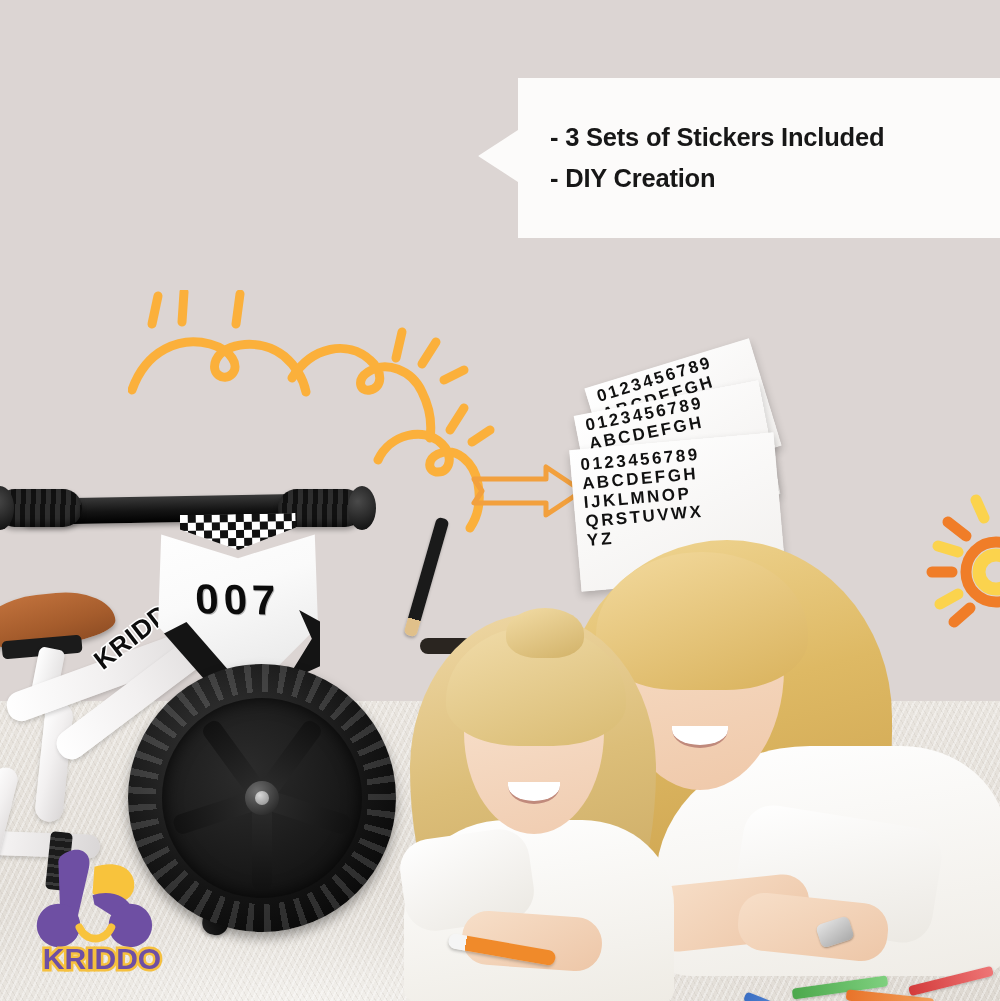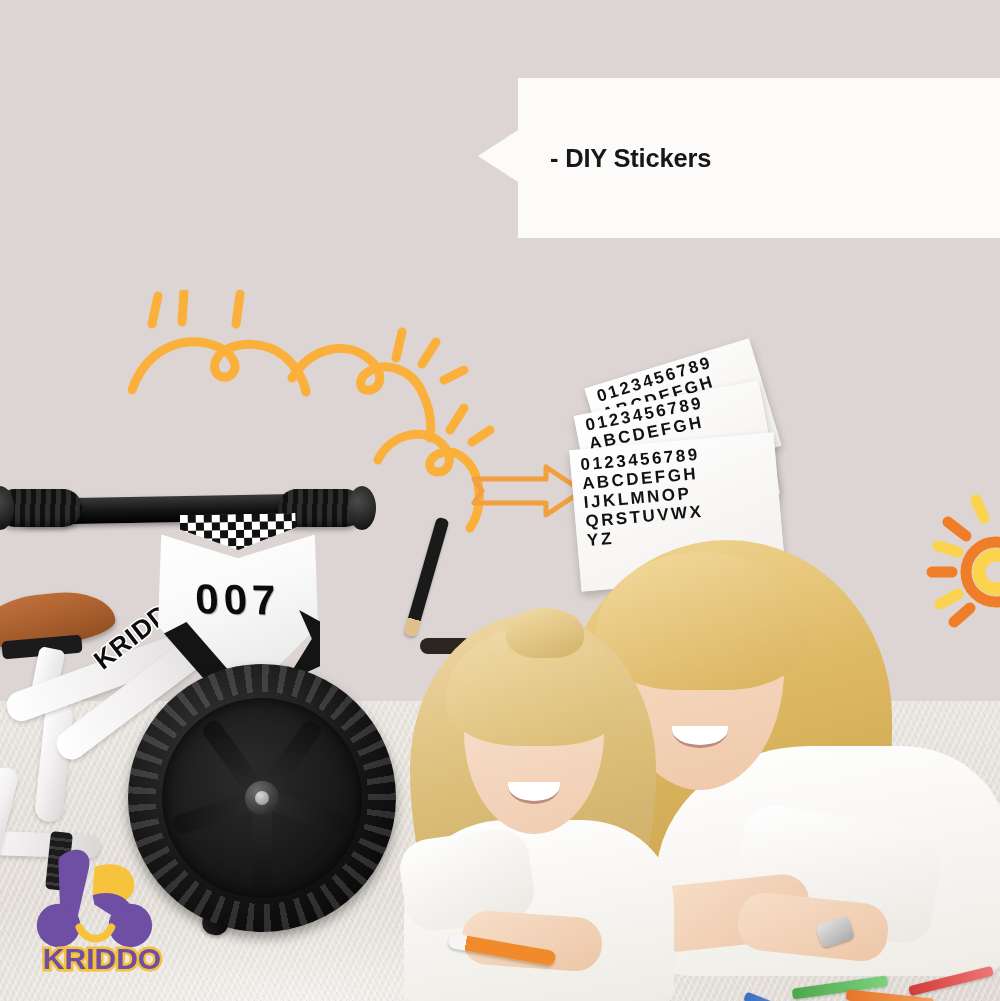--- a/index.html
+++ b/index.html
@@ -397,21 +397,22 @@
     </div>
 
     <div class="pencil" style="left:792px; top:906px; width:96px; height:11px; background:linear-gradient(90deg,#4CA84C,#7FD07F); transform:rotate(-8deg);"></div>
     <div class="pencil" style="left:846px; top:918px; width:88px; height:11px; background:linear-gradient(90deg,#E8732A,#F2A05A); transform:rotate(6deg);"></div>
     <div class="pencil" style="left:908px; top:900px; width:86px; height:10px; background:linear-gradient(90deg,#D33B3B,#EE7676); transform:rotate(-14deg);"></div>
     <div class="pencil" style="left:742px; top:930px; width:80px; height:10px; background:linear-gradient(90deg,#3A6FC4,#79A0E0); transform:rotate(22deg);"></div>
 
   </div>
 
   <div id="callout">
-    <div class="callout-line">- DIY Stickers</div>
+    <div class="callout-line">- 3 Sets of Stickers Included</div>
+    <div class="callout-line">- DIY Creation</div>
   </div>
 
   <div id="brand-logo" style="position:absolute; left:26px; top:846px; width:152px; height:140px;">
     <svg viewBox="0 0 152 110" style="position:absolute; left:0; top:0; width:152px; height:104px;">
       <path d="M40 6 C54 0, 66 8, 62 24 L50 76 C48 86, 34 88, 32 78 L30 20 C29 12, 33 9, 40 6 Z" fill="#6E4FA3"></path>
       <path d="M68 22 C92 14, 112 24, 110 44 C108 58, 92 64, 76 58 L66 50 Z" fill="#F8C33C"></path>
       <path d="M66 52 C84 46, 102 52, 108 66 C112 76, 100 82, 90 76 L68 62 Z" fill="#6E4FA3"></path>
       <circle cx="30" cy="84" r="23" fill="#6E4FA3"></circle>
       <circle cx="106" cy="84" r="23" fill="#6E4FA3"></circle>
       <path d="M52 86 C60 102, 78 102, 86 86" fill="none" stroke="#F8C33C" stroke-width="8" stroke-linecap="round"></path>

